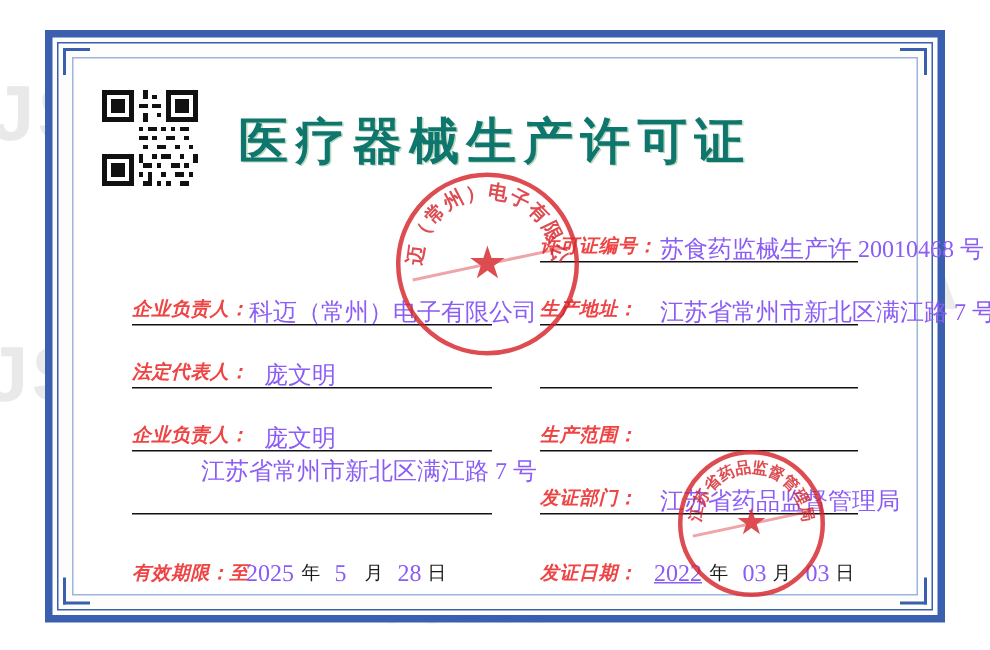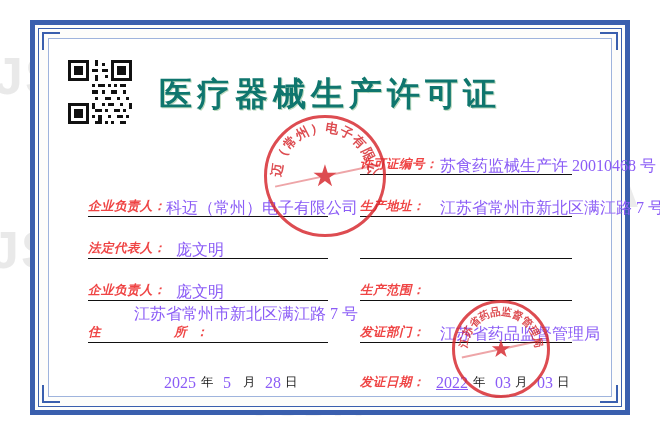--- a/index.html
+++ b/index.html
@@ -240,29 +240,29 @@
 
     <div class="row">
       <span class="lbl left-lbl">企业负责人：</span>
       <span class="val" style="left:88px;top:6px;">庞文明</span>
       <div class="ul" style="left:0;top:24px;width:240px;"></div>
       <span class="lbl right-lbl">生产范围：</span>
       <div class="ul" style="left:272px;top:24px;width:212px;"></div>
     </div>
 
     <div class="row">
-      <span class="lbl left-lbl lbl-sp">住　　　所：</span>
       <span class="val" style="left:46px;top:-14px;">江苏省常州市新北区满江路 7 号</span>
       <div class="ul" style="left:0;top:24px;width:240px;"></div>
       <span class="lbl right-lbl">发证部门：</span>
       <span class="val right-val">江苏省药品监督管理局</span>
       <div class="ul" style="left:272px;top:24px;width:212px;"></div>
     </div>
 
     <div class="lastrow" style="margin-top:10px;">
+      <span class="seg lbl" style="left:0;top:4px;">有效期限：至</span>
       <span class="seg val" style="left:76px;top:4px;">2025</span>
       <span class="seg" style="left:113px;top:4px;">年</span>
       <span class="seg val" style="left:135px;top:4px;">5</span>
       <span class="seg" style="left:155px;top:4px;">月</span>
       <span class="seg val" style="left:177px;top:4px;">28</span>
       <span class="seg" style="left:197px;top:4px;">日</span>
 
       <span class="seg lbl" style="left:272px;top:4px;">发证日期：</span>
       <span class="seg val" style="left:348px;top:4px;text-decoration:underline;">2022</span>
       <span class="seg" style="left:385px;top:4px;">年</span>

